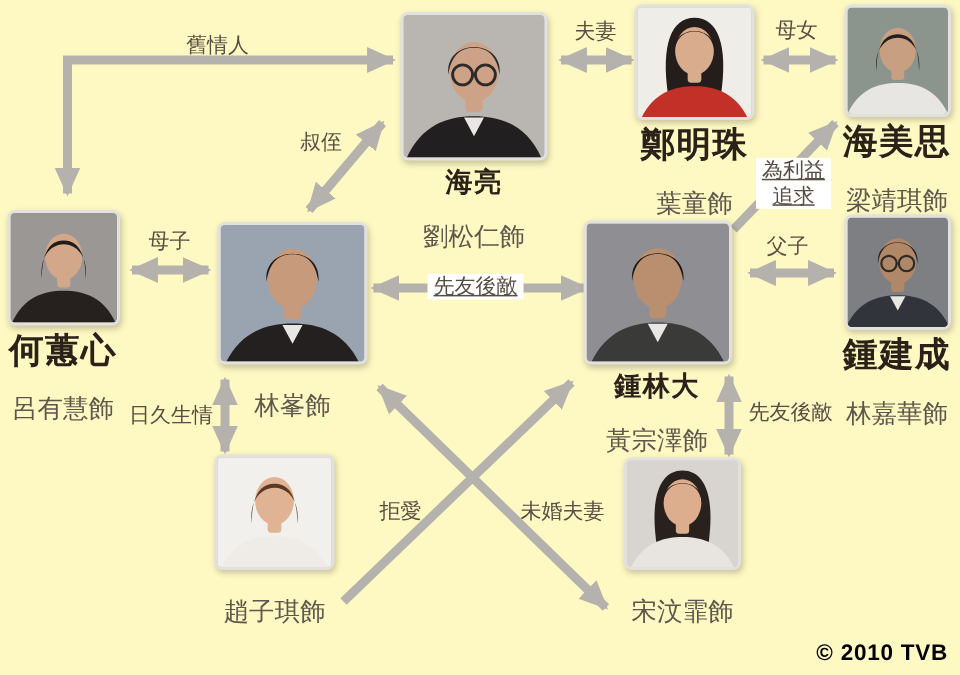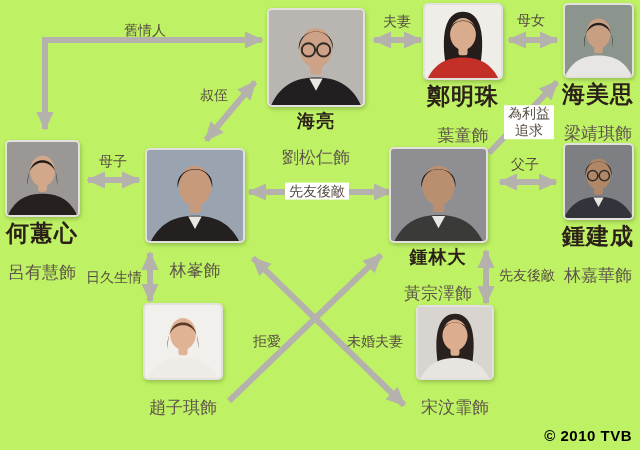--- a/index.html
+++ b/index.html
@@ -1,37 +1,37 @@
 <!DOCTYPE html>
 <html><head>
 <meta charset="utf-8">
 <style>
   html,body{margin:0;padding:0;background:#fff;}
   #stage{
-    position:relative;width:640px;height:450px;background:#bef264;
+    position:relative;width:640px;height:450px;background:#fef9c3;
     overflow:hidden;font-family:"Liberation Sans", sans-serif;
   }
   #arrows{position:absolute;left:0;top:0;width:640px;height:450px;z-index:1;}
   .card{position:absolute;z-index:2;display:flex;flex-direction:column;align-items:center;}
   .photo{
     box-sizing:border-box;border:2px solid #e3e1de;border-radius:5px;overflow:hidden;
     background:#ccc;box-shadow:1px 2px 4px rgba(0,0,0,0.22);
   }
   .photo svg{display:block;width:100%;height:100%;}
   .cname{
     margin-top:5px;font-weight:bold;font-size:23px;line-height:1.0;color:#2b2118;
     white-space:nowrap;letter-spacing:1px;
   }
   .cname.big{font-size:18px;}
   .aname{margin-top:16px;font-size:17px;color:#5f564c;white-space:nowrap;}
   .rel{
     position:absolute;z-index:3;transform:translate(-50%,-50%);
     font-size:14px;color:#574d43;white-space:pre-line;text-align:center;line-height:1.2;
   }
-  .rel.onLine{background:#ffffff;padding:0 4px;}
+  .rel.onLine{background:#ffffff;padding:0 4px;text-decoration:underline;}
   #copyright{
     position:absolute;z-index:3;top:427px;right:8px;
     font-size:15px;font-weight:bold;color:#000;letter-spacing:0.5px;
   }
 </style>
 </head>
 <body>
 
 <div id="stage">
 

